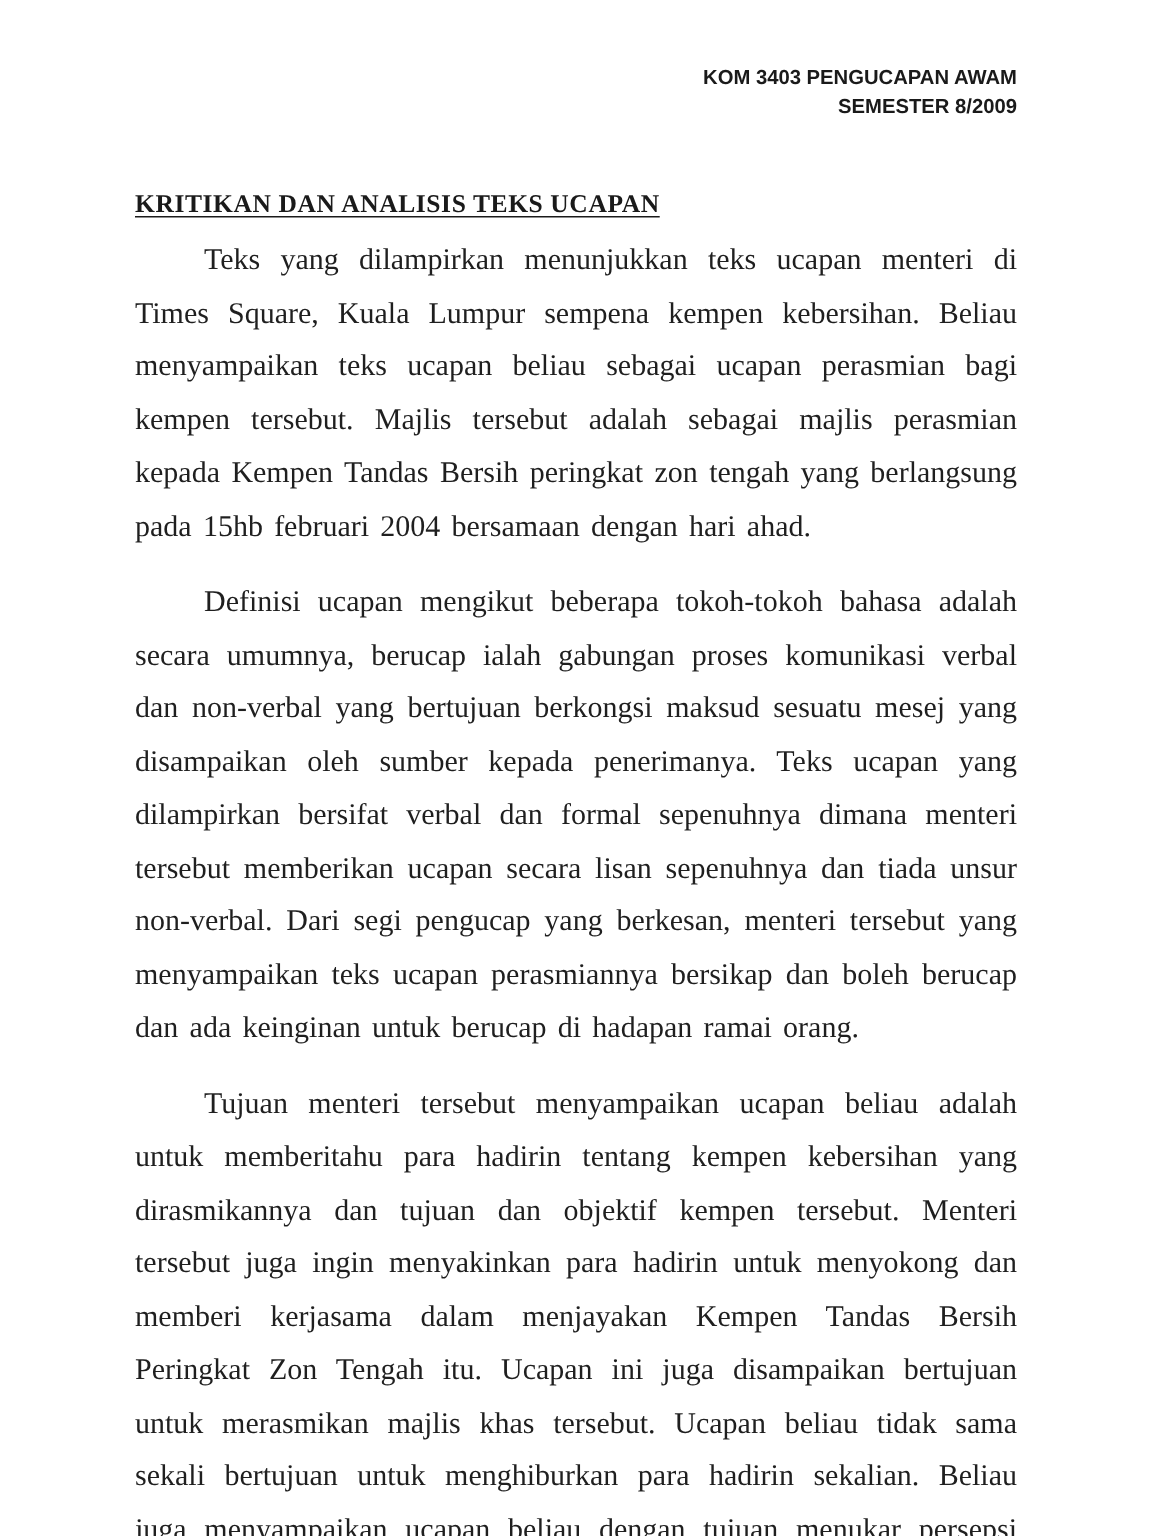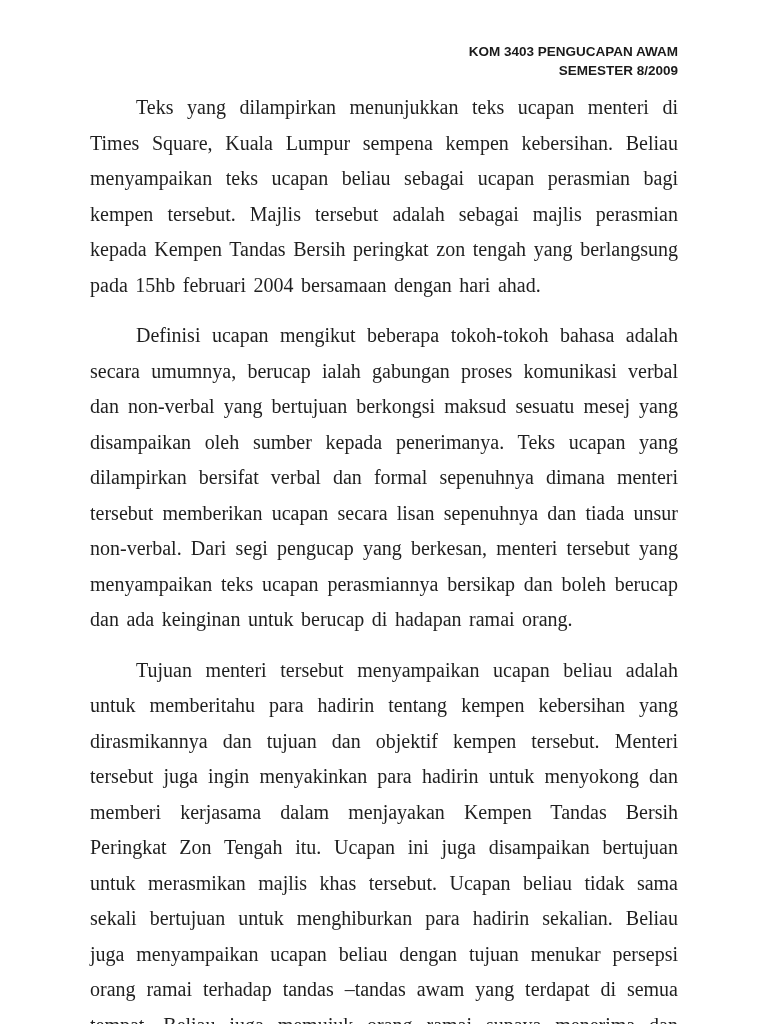--- a/index.html
+++ b/index.html
@@ -52,20 +52,21 @@
 </head>
 <body>
 
 <div class="page">
 
   <div class="doc-header">
     <div>KOM 3403 PENGUCAPAN AWAM</div>
     <div>SEMESTER 8/2009</div>
   </div>
 
+  <div class="doc-title">KRITIKAN DAN ANALISIS TEKS UCAPAN</div>
 
   <div class="doc-body">
     <p>Teks yang dilampirkan menunjukkan teks ucapan menteri di Times Square, Kuala Lumpur sempena kempen kebersihan. Beliau menyampaikan teks ucapan beliau sebagai ucapan perasmian bagi kempen tersebut. Majlis tersebut adalah sebagai majlis perasmian kepada Kempen Tandas Bersih peringkat zon tengah yang berlangsung pada 15hb februari 2004 bersamaan dengan hari ahad.</p>
     <p>Definisi ucapan mengikut beberapa tokoh-tokoh bahasa adalah secara umumnya, berucap ialah gabungan proses komunikasi verbal dan non-verbal yang bertujuan berkongsi maksud sesuatu mesej yang disampaikan oleh sumber kepada penerimanya. Teks ucapan yang dilampirkan bersifat verbal dan formal sepenuhnya dimana menteri tersebut memberikan ucapan secara lisan sepenuhnya dan tiada unsur non-verbal. Dari segi pengucap yang berkesan, menteri tersebut yang menyampaikan teks ucapan perasmiannya bersikap dan boleh berucap dan ada keinginan untuk berucap di hadapan ramai orang.</p>
     <p>Tujuan menteri tersebut menyampaikan ucapan beliau adalah untuk memberitahu para hadirin tentang kempen kebersihan yang dirasmikannya dan tujuan dan objektif kempen tersebut. Menteri tersebut juga ingin menyakinkan para hadirin untuk menyokong dan memberi kerjasama dalam menjayakan Kempen Tandas Bersih Peringkat Zon Tengah itu. Ucapan ini juga disampaikan bertujuan untuk merasmikan majlis khas tersebut. Ucapan beliau tidak sama sekali bertujuan untuk menghiburkan para hadirin sekalian. Beliau juga menyampaikan ucapan beliau dengan tujuan menukar persepsi orang ramai terhadap tandas –tandas awam yang terdapat di semua tempat. Beliau juga memujuk orang ramai supaya menerima dan mempersetujui pendapat</p>
   </div>
 
 </div>
 
 </body></html>

